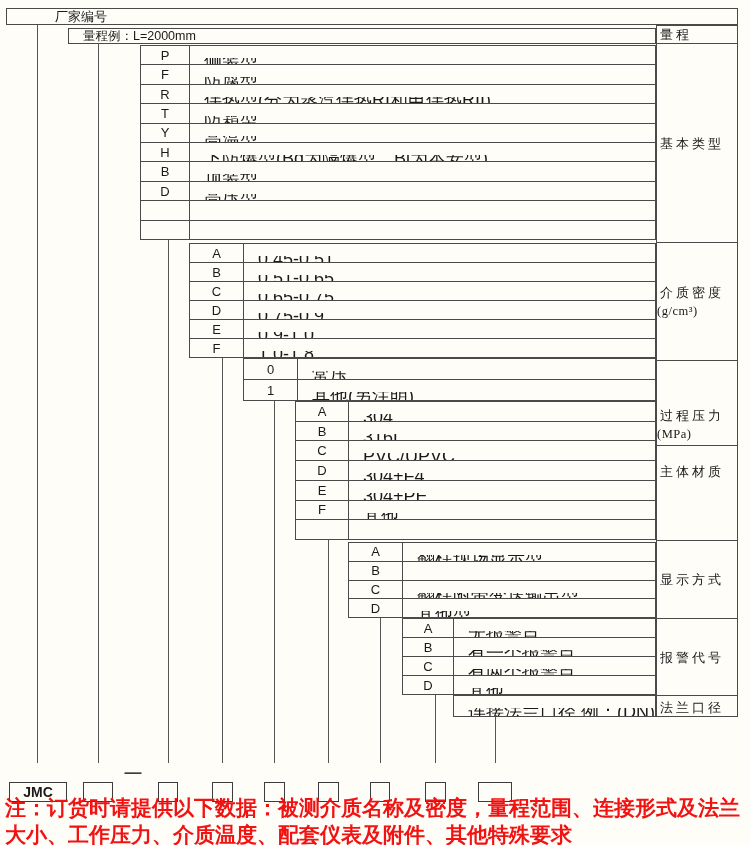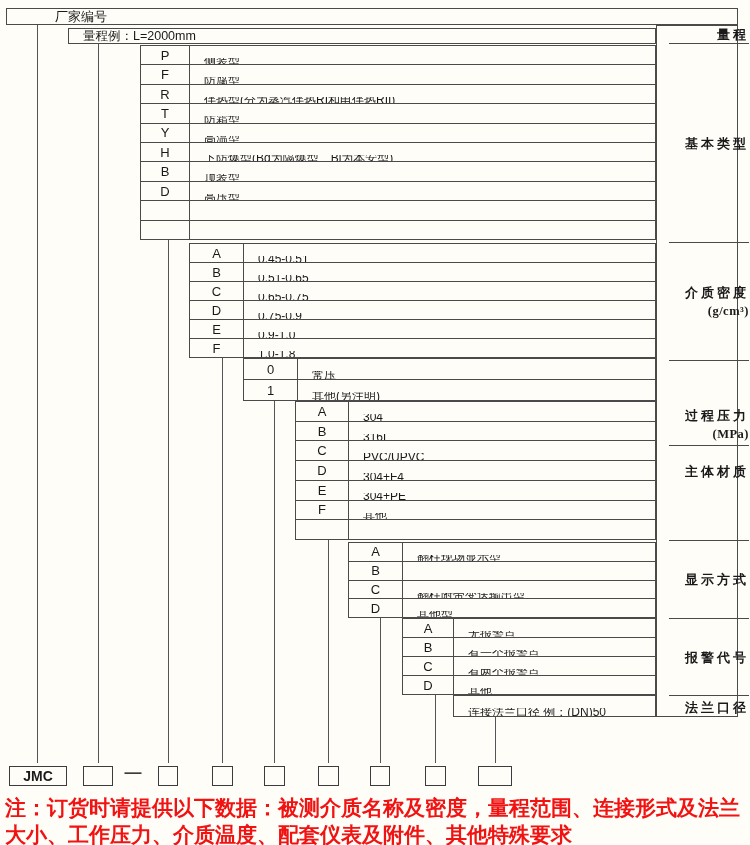--- a/index.html
+++ b/index.html
@@ -11,33 +11,33 @@
   .abs{position:absolute;box-sizing:border-box;}
   
   .hbox{border:1px solid #4a4a4a;font-size:13px;display:flex;align-items:center;background:transparent;}
   #mfr-box{left:6px;top:8px;width:732px;height:17px;padding-left:48px;}
   #range-box{left:68px;top:28px;width:588px;height:16px;padding-left:14px;font-size:12.5px;}
   
   .tbl{border:1px solid #4a4a4a;display:flex;flex-direction:column;}
   .trow{flex:1;display:flex;border-bottom:1px solid #4a4a4a;min-height:0;}
   .trow:last-child{border-bottom:none;}
   .code{display:flex;align-items:center;justify-content:center;border-right:1px solid #4a4a4a;font-size:13px;}
-  .desc{flex:1;display:flex;align-items:center;padding-left:14px;font-size:12px;white-space:nowrap;overflow:hidden;margin-top:12px;}
+  .desc{flex:1;display:flex;align-items:center;padding-left:14px;font-size:18px;white-space:nowrap;overflow:hidden;margin-top:12px;}
   
   #label-col{left:656px;top:25px;width:82px;height:692px;border:1px solid #4a4a4a;}
-  .lblcell{position:absolute;left:12px;width:100%;box-sizing:border-box;border-bottom:1px solid #4a4a4a;
-           display:flex;flex-direction:column;align-items:flex-end;justify-content:center;
+  .lblcell{position:absolute;left:0;width:100%;box-sizing:border-box;border-bottom:1px solid #4a4a4a;
+           display:flex;flex-direction:column;align-items:flex-start;justify-content:center;
            font-family:"Liberation Serif","DejaVu Serif",serif;font-size:13px;letter-spacing:3px;
-           text-indent:3px;line-height:19px;font-weight:bold;}
+           text-indent:3px;line-height:19px;}
   .lblcell:last-child{border-bottom:none;}
   .lblsub{letter-spacing:0.5px;text-indent:0;font-size:12.5px;}
   
   .conn{width:0;border-left:1px solid #555;}
   
-  .mbox{border:1px solid #3c3c3c;top:766px;height:20px;display:flex;align-items:center;justify-content:center;
+  .mbox{border:1px solid #3c3c3c;top:782px;height:20px;display:flex;align-items:center;justify-content:center;
         font-size:14px;font-weight:bold;background:transparent;}
   #dash-sep{left:121px;top:763px;width:24px;height:20px;display:flex;align-items:center;justify-content:center;
         font-weight:bold;font-size:17px;color:#3c3c3c;}
   
   #order-note{left:5px;top:794px;width:742px;font-size:21px;font-weight:bold;line-height:27px;
         color:#f11212;letter-spacing:0;}
 </style>
 </head>
 <body>
 

